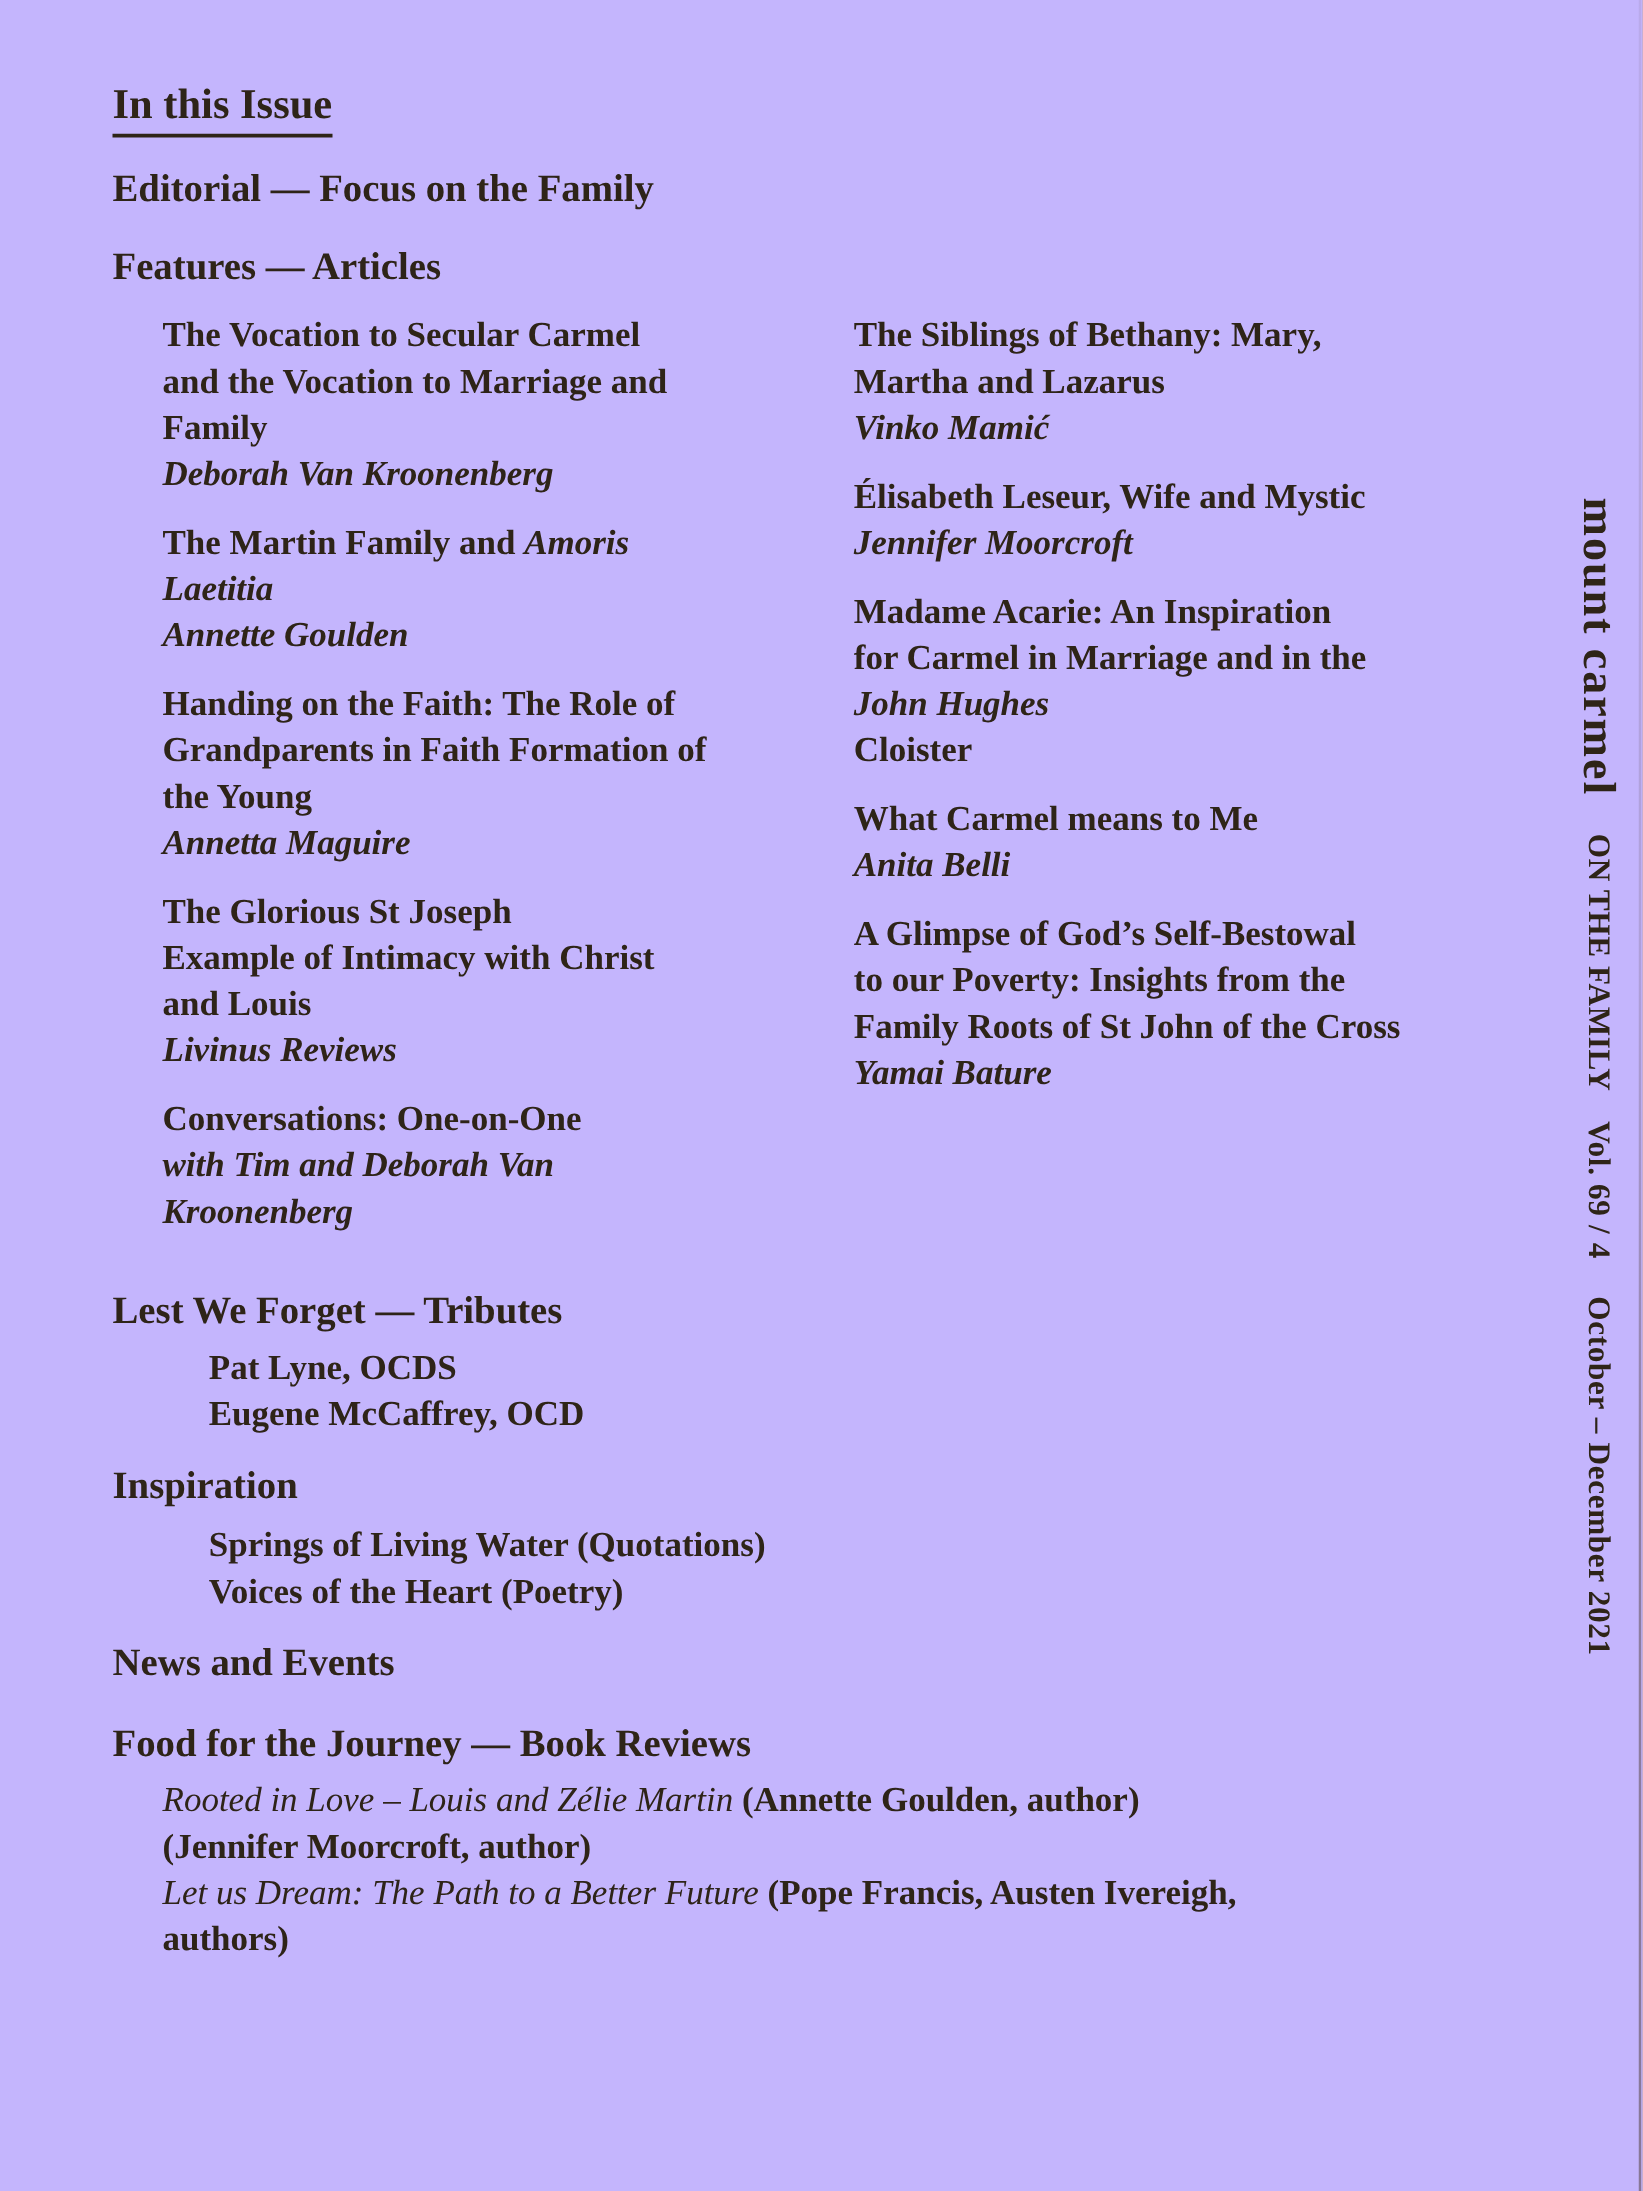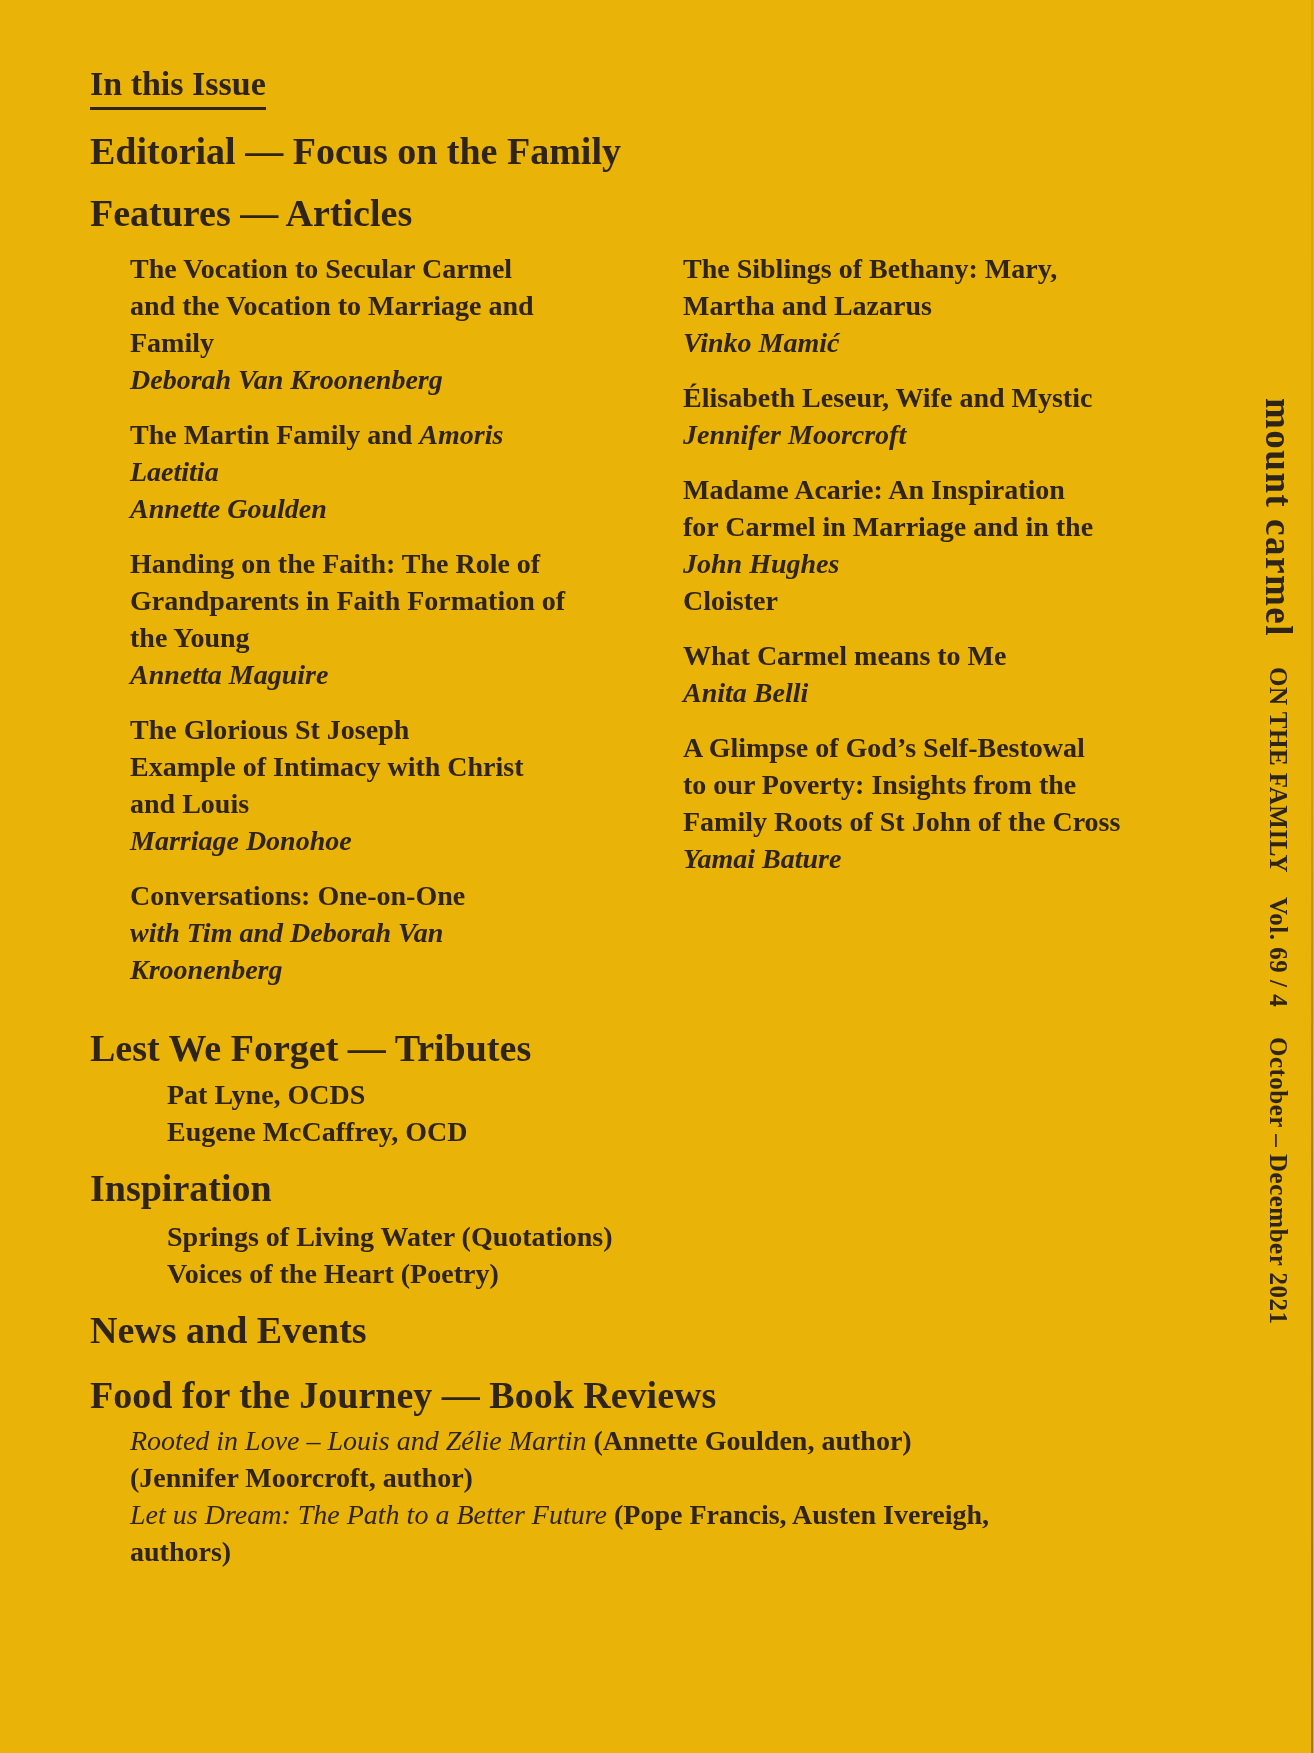--- a/index.html
+++ b/index.html
@@ -14,21 +14,21 @@
   }
   .content{position:absolute;left:90px;top:0;width:1150px;height:1753px;}
   .issue-title{
     position:absolute;top:64px;left:0;margin:0;
     font-size:34px;line-height:40px;font-weight:700;
     border-bottom:3px solid #2e2418;padding-bottom:3px;
     white-space:nowrap;display:inline-block;
   }
   .sec{
     position:absolute;left:0;margin:0;
-    font-size:38px;line-height:40px;font-weight:700;white-space:nowrap;
+    font-size:31px;line-height:40px;font-weight:700;white-space:nowrap;
   }
   #sec-editorial{top:131px;}
   #sec-features{top:193px;}
   .columns{position:absolute;top:250px;left:0;width:1150px;}
   .col{position:absolute;top:0;}
   .col-left{left:40px;}
   .col-right{left:593px;}
   .toc-article{margin-bottom:18px;}
   .toc-line{white-space:nowrap;font-size:28px;line-height:37px;}
   #sec-tributes{top:1028px;}
@@ -61,21 +61,21 @@
     background:linear-gradient(to bottom,
       rgba(62,44,26,0.08) 0%,
       rgba(62,44,26,0.16) 45%,
       rgba(62,44,26,0.40) 68%,
       rgba(62,44,26,0.45) 100%);
   }
 </style>
 </head>
 <body style="background: rgb(198, 153, 92);">
 
-<div class="page" style="background: #eab308; color: rgb(46, 36, 24);">
+<div class="page" style="background: #c4b5fd; color: rgb(46, 36, 24);">
   <div class="content">
 
     <h1 class="issue-title">In this Issue</h1>
 
     <h2 class="sec" id="sec-editorial">Editorial — Focus on the Family</h2>
 
     <h2 class="sec" id="sec-features">Features — Articles</h2>
 
     <div class="columns">
       <div class="col col-left" id="features-left">
@@ -93,21 +93,21 @@
           <div class="toc-article">
             <div class="toc-line"><span class="st-title">Handing on the Faith: The Role of</span></div>
             <div class="toc-line"><span class="st-title">Grandparents in Faith Formation of</span></div>
             <div class="toc-line"><span class="st-title">the Young</span></div>
             <div class="toc-line"><span class="st-author">Annetta Maguire</span></div>
           </div>
           <div class="toc-article">
             <div class="toc-line"><span class="st-title">The Glorious St Joseph</span></div>
             <div class="toc-line"><span class="st-title">Example of Intimacy with Christ</span></div>
             <div class="toc-line"><span class="st-title">and Louis</span></div>
-            <div class="toc-line"><span class="st-author">Marriage Donohoe</span></div>
+            <div class="toc-line"><span class="st-author">Livinus Reviews</span></div>
           </div>
           <div class="toc-article">
             <div class="toc-line"><span class="st-title">Conversations: One-on-One</span></div>
             <div class="toc-line"><span class="st-title-italic">with Tim and Deborah Van</span></div>
             <div class="toc-line"><span class="st-title-italic">Kroonenberg</span></div>
           </div>
         </div>
       <div class="col col-right" id="features-right">
           <div class="toc-article">
             <div class="toc-line"><span class="st-title">The Siblings of Bethany: Mary,</span></div>

